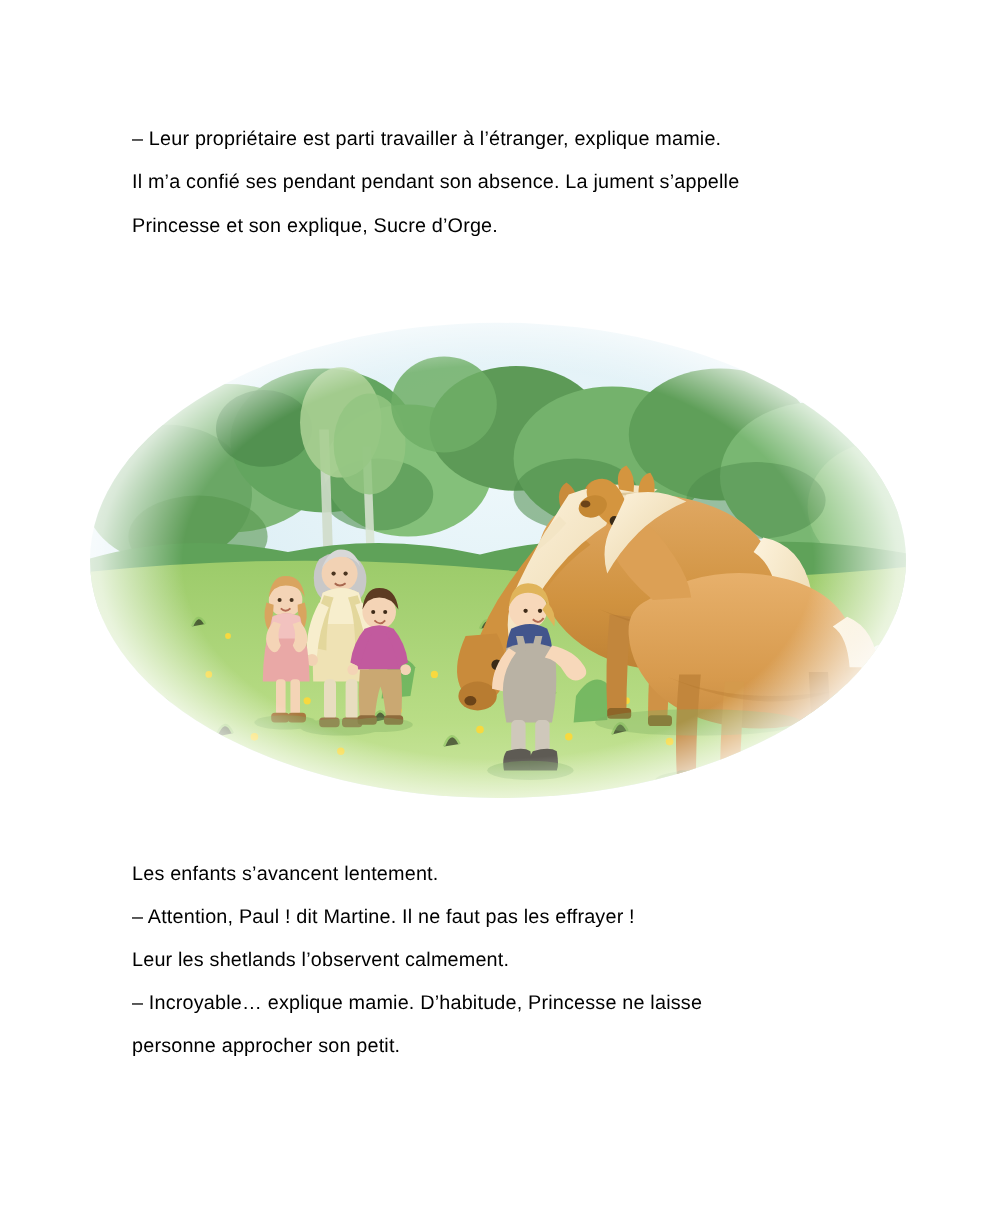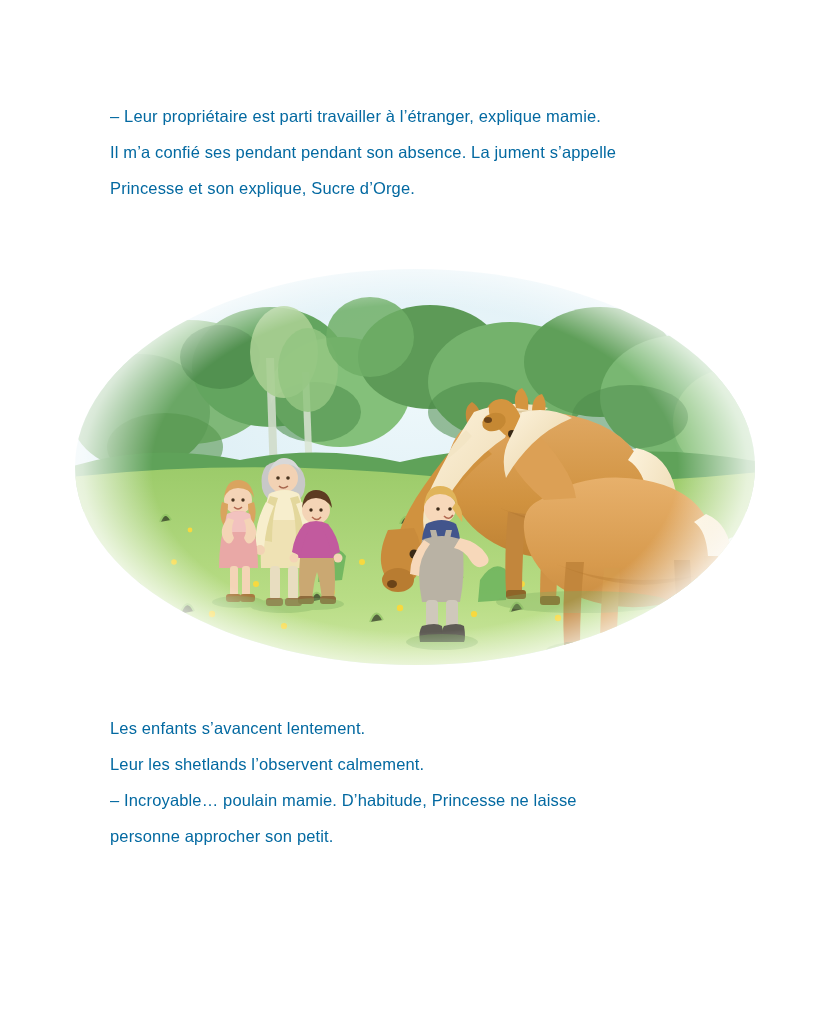--- a/index.html
+++ b/index.html
@@ -22,21 +22,21 @@
   }
 
   
   .text-block {
     position: absolute;
     left: 110px;
     width: 610px;
     font-size: 16.5px;
     line-height: 36px;
     letter-spacing: 0.15px;
-    color: #0369a1;
+    color: #000000;
   }
   .text-block p {
     margin: 0;
     white-space: pre;
   }
   #top-text { top: 98px; }
   #bottom-text { top: 710px; }
 
   
   .illustration {
@@ -344,18 +344,19 @@
           <ellipse cx="572" cy="388" rx="96" ry="12"></ellipse>
         </g>
       </g>
 
       <rect x="0" y="0" width="690" height="430" fill="url(#vignette)"></rect>
     </svg>
   </div>
 
   <div class="text-block" id="bottom-text">
     <p>Les enfants s’avancent lentement.</p>
+    <p>– Attention, Paul ! dit Martine. Il ne faut pas les effrayer !</p>
     <p>Leur les shetlands l’observent calmement.</p>
-    <p>– Incroyable… poulain mamie. D’habitude, Princesse ne laisse</p>
+    <p>– Incroyable… explique mamie. D’habitude, Princesse ne laisse</p>
     <p>personne approcher son petit.</p>
   </div>
 
 </div>
 
 </body></html>

